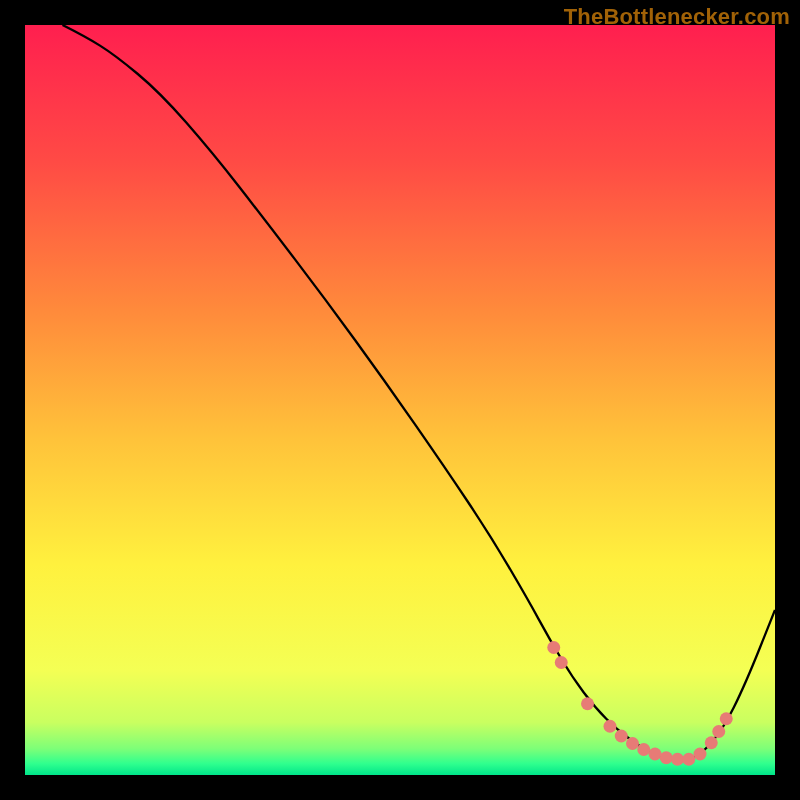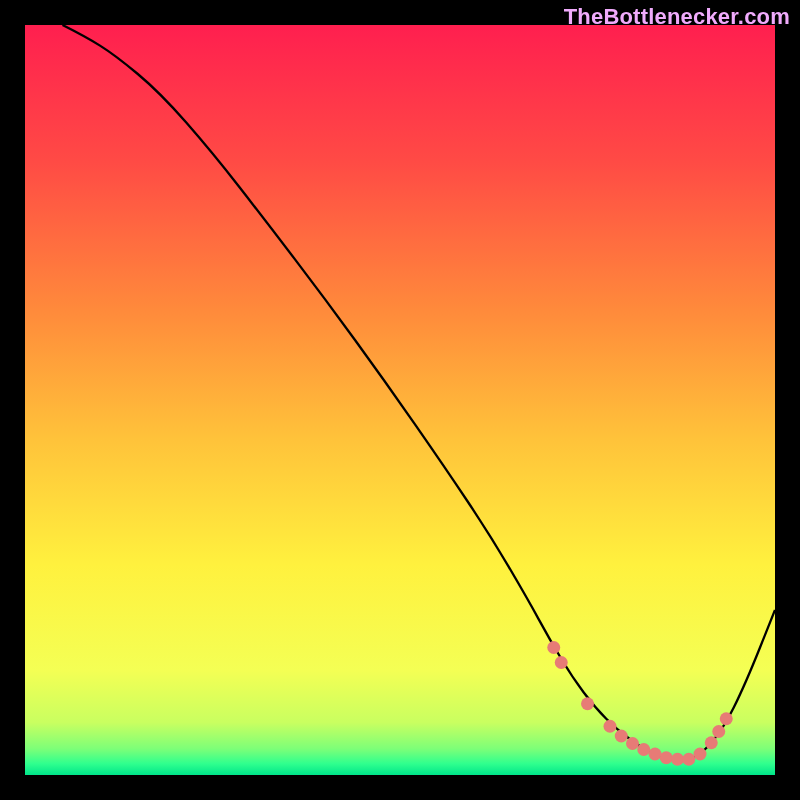--- a/index.html
+++ b/index.html
@@ -14,21 +14,21 @@
   .frame {
     position: relative;
     width: 800px;
     height: 800px;
     background: #000;
   }
   .watermark {
     position: absolute;
     top: 4px;
     right: 10px;
-    color: #f0abfc;
+    color: #a16207;
     font-size: 22px;
     font-weight: 600;
     letter-spacing: 0.2px;
     z-index: 10;
     user-select: none;
   }
   svg.plot {
     position: absolute;
     left: 0;
     top: 0;

